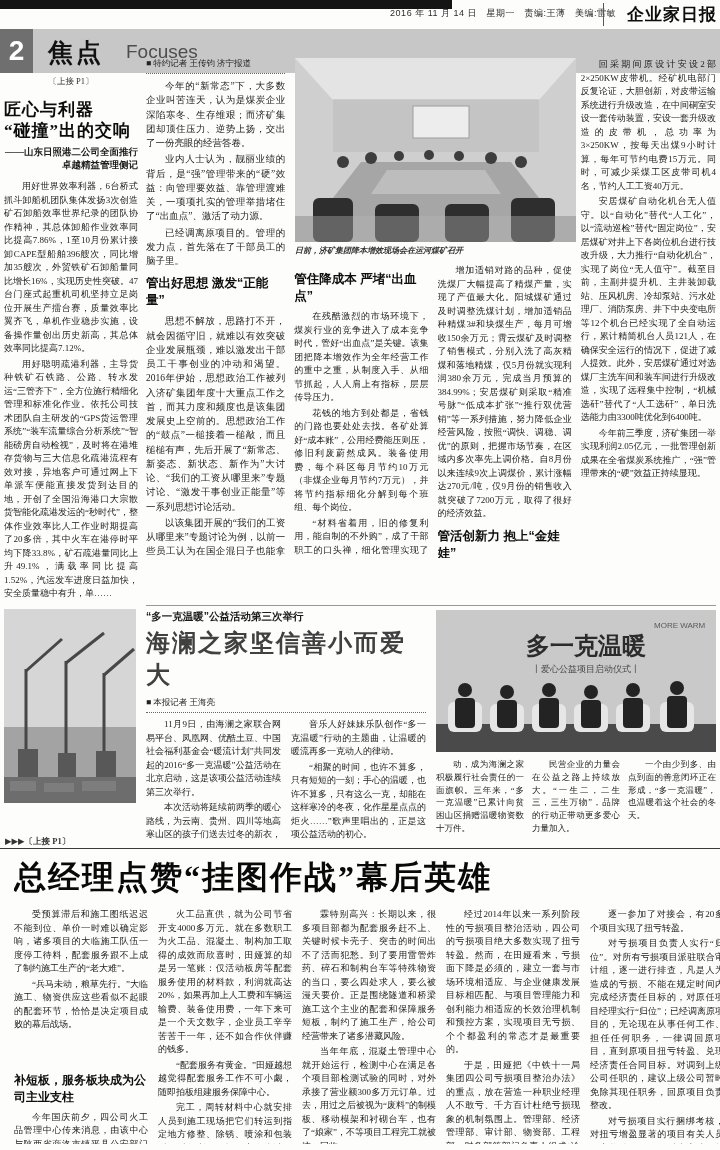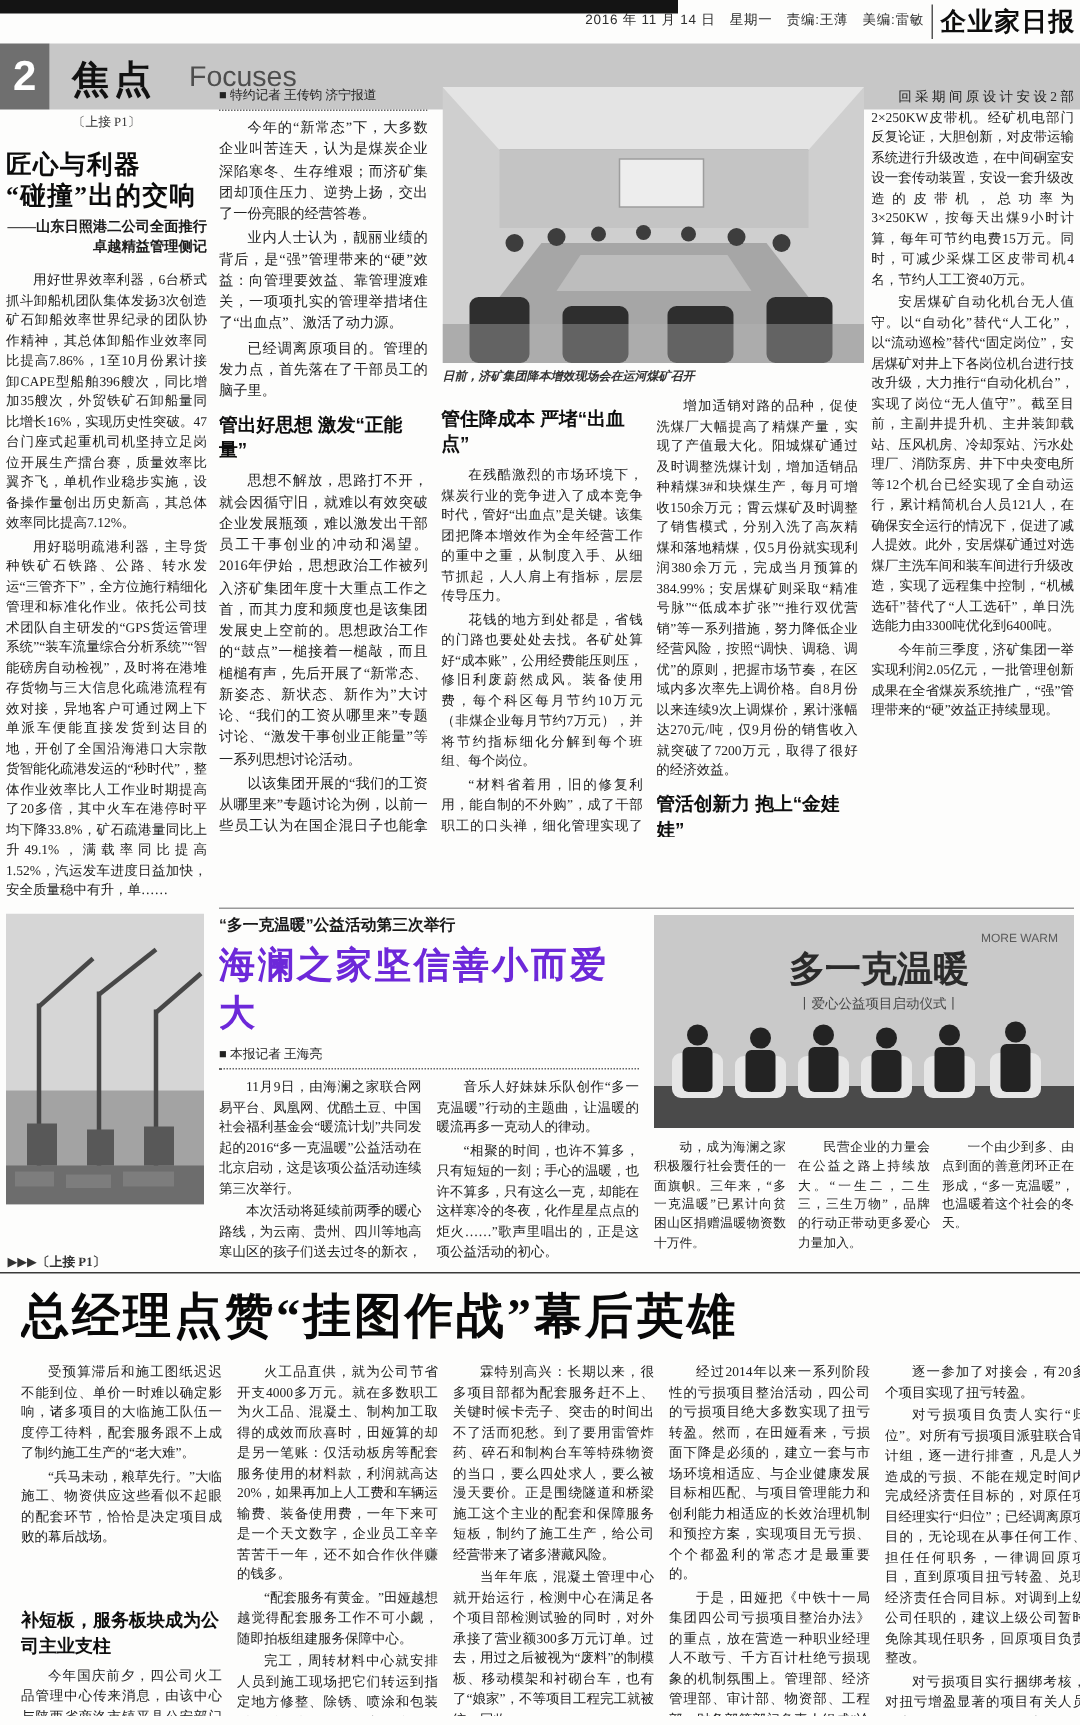--- a/index.html
+++ b/index.html
@@ -3,21 +3,21 @@
 <meta charset="utf-8">
 <style>
   html,body{margin:0;padding:0;background:#e8e8e8;}
   .page{position:relative;width:720px;height:1150px;background:#fdfdfc;margin:0 auto;
         font-family:"Liberation Serif","DejaVu Serif",serif;color:#1c1c1c;overflow:hidden;}
   
   .topstrip{position:absolute;top:0;left:0;width:452px;height:9px;background:#141414;}
   .dateline{position:absolute;top:7px;right:104px;font-size:9px;color:#2c2c2c;
             font-family:"Liberation Sans",sans-serif;letter-spacing:.5px;}
   .masthead{position:absolute;top:3px;right:3px;font-size:17px;font-weight:bold;color:#0d0d0d;
-            border-left:1.5px solid #555;padding-left:5px;letter-spacing:1px;}
+            border-left:1.5px solid #555;padding-left:23px;letter-spacing:1px;}
   .secband{position:absolute;top:29px;left:33px;width:687px;height:44px;background:#c7c7c7;}
   .pagenumbox{position:absolute;top:29px;left:0;width:33px;height:44px;background:#6f6f6f;
               color:#fff;font-size:28px;font-weight:bold;display:flex;align-items:center;justify-content:center;
               font-family:"Liberation Sans",sans-serif;}
   .sec-cn{position:absolute;top:36px;left:48px;font-size:25px;font-weight:bold;color:#111;
           font-family:"Liberation Sans",sans-serif;letter-spacing:3px;}
   .sec-en{position:absolute;top:41px;left:126px;font-size:19px;color:#4e4e4e;
           font-family:"Liberation Sans",sans-serif;}
   
   .para{font-size:9px;line-height:1.5;text-align:justify;text-indent:2em;margin:0 0 2px;color:#222;}
@@ -42,21 +42,21 @@
   .mcol1{width:140px;}
   .mcol1 .para{font-size:9.5px;}
   .mcol2,.mcol3{width:135px;padding-top:206px;}
   .mcol4{width:136px;}
   .mainphoto{position:absolute;left:149px;top:0;width:281px;height:184px;}
   .maincaption{position:absolute;left:149px;top:187px;width:281px;}
   
   .charity{position:absolute;left:146px;top:610px;width:570px;height:232px;overflow:hidden;}
   .charity .kicker{font-size:10.5px;font-weight:bold;font-family:"Liberation Sans",sans-serif;
                    color:#1a1a1a;margin:0 0 3px;}
-  .charity .headline{font-size:24px;font-weight:bold;letter-spacing:2px;color:#6d28d9;margin:0 0 6px;}
+  .charity .headline{font-size:24px;font-weight:bold;letter-spacing:2px;color:#404040;margin:0 0 6px;}
   .charity-left{width:280px;}
   .charity-cols{display:flex;gap:10px;}
   .ccol{width:135px;overflow:hidden;height:128px;}
   .charityphoto{position:absolute;left:290px;top:0;width:280px;height:142px;}
   .charity-below{position:absolute;left:290px;top:148px;width:280px;display:flex;gap:8px;}
   .bcol{width:88px;overflow:hidden;height:82px;}
   .bcol .para{font-size:8.5px;}
   
   .botrule{position:absolute;left:0;top:848px;width:720px;border-top:1.2px solid #3a3a3a;}
   .botmark{position:absolute;left:5px;top:836px;font-size:8.5px;color:#333;font-weight:bold;}

